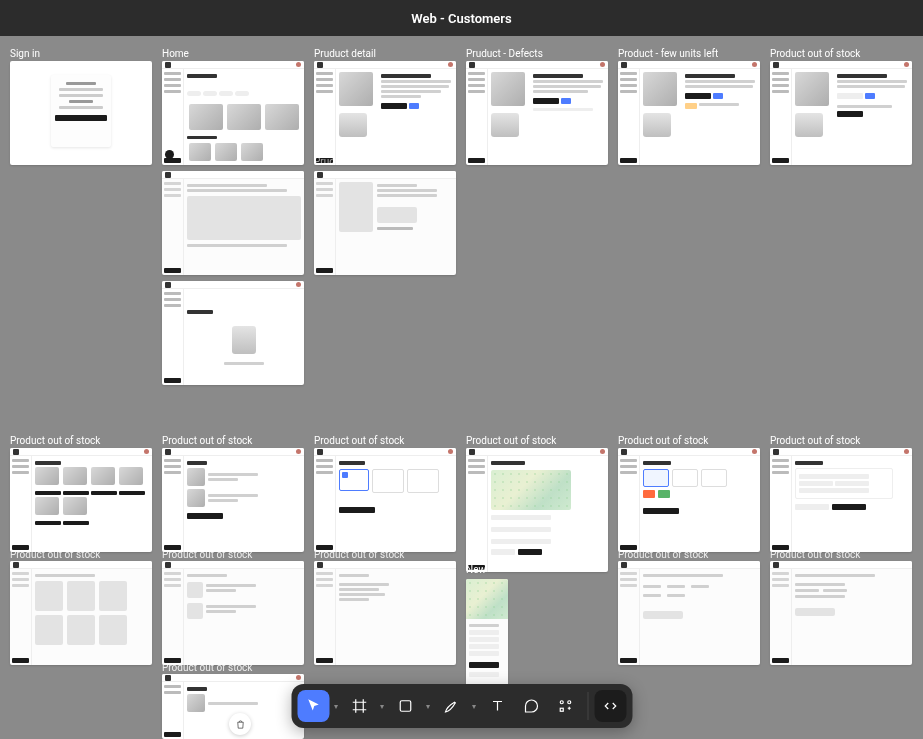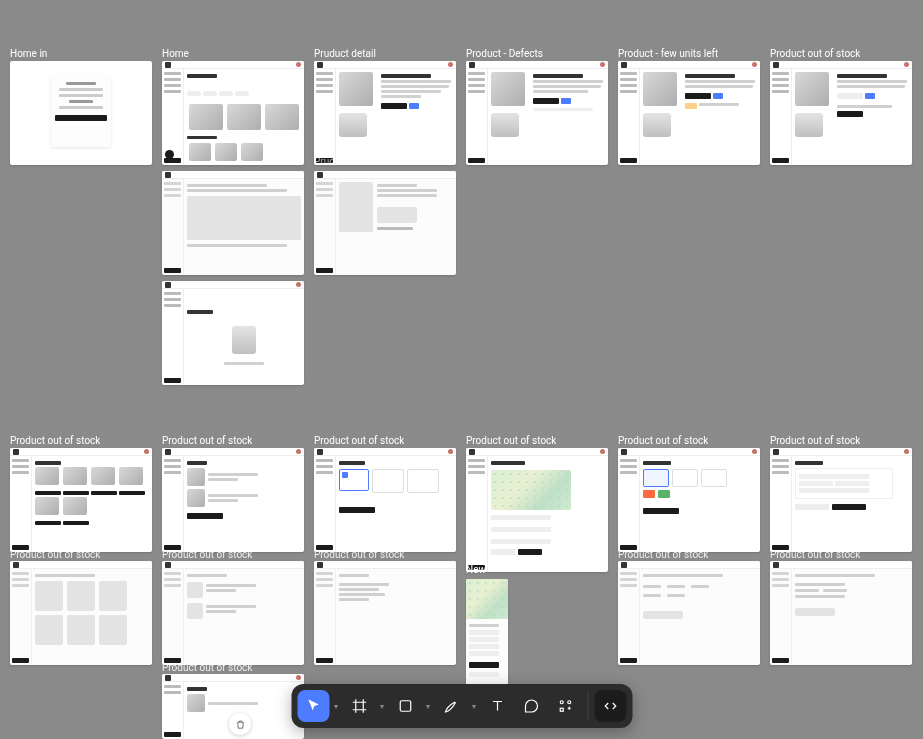--- a/index.html
+++ b/index.html
@@ -48,22 +48,25 @@
   .fab{position:absolute;width:22px;height:22px;border-radius:50%;background:#fff;box-shadow:0 1px 4px rgba(0,0,0,.2);display:flex;align-items:center;justify-content:center;}
   .fab svg{width:11px;height:11px;stroke:#333;fill:none;stroke-width:1.5;}
   
   .c0{left:10px}.c1{left:162px}.c2{left:314px}.c3{left:466px}.c4{left:618px}.c5{left:770px}
 </style>
 </head>
 <body>
 
 <div class="canvas">
 
-
-  <div class="frame-label c0" style="top:48px">Home in</div>
+  <div class="page-header">
+    <span>Web - Customers</span>
+  </div>
+
+  <div class="frame-label c0" style="top:48px">Sign in</div>
   <div class="frame c0" style="top:61px;width:142px;height:104px">
     <div class="signin-card">
       <div class="line" style="width:30px"></div>
       <div class="line" style="width:44px;background:#ccc"></div>
       <div class="line" style="width:44px;background:#ccc"></div>
       <div class="line" style="width:24px"></div>
       <div class="line" style="width:44px;background:#ccc"></div>
       <div class="btn"></div>
     </div>
   </div>
@@ -131,21 +134,21 @@
           <div style="display:flex;gap:2px;margin-top:5px">
               <div class="btn-dark" style="width:26px"></div>
               <div class="badge-blue"></div>
             </div>
         </div>
       </div>
     </div>
   </div>
   <div class="frame-label c2" style="top:156px;opacity:.6">Pruduct detail</div>
 
-  <div class="frame-label c3" style="top:48px">Product - Defects</div>
+  <div class="frame-label c3" style="top:48px">Pruduct - Defects</div>
   <div class="frame c3" style="top:61px;width:142px;height:104px">
     <div class="pb-top">
         <div class="logo"></div>
         <div class="sp"></div>
         <div class="dot"></div>
       </div>
     <div class="pb-body">
       <div class="pb-side">
           <div class="sline"></div>
           <div class="sline"></div>

